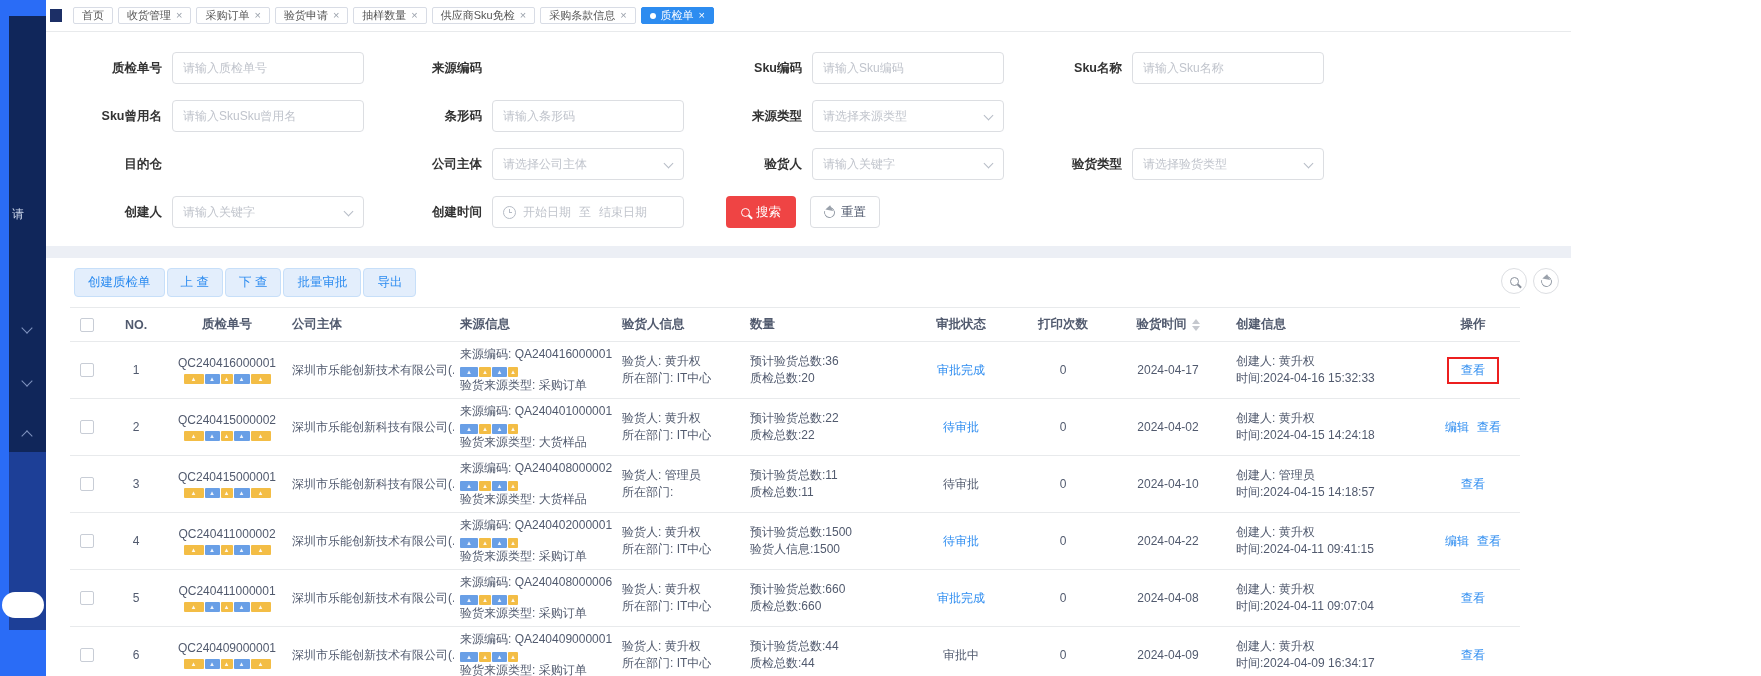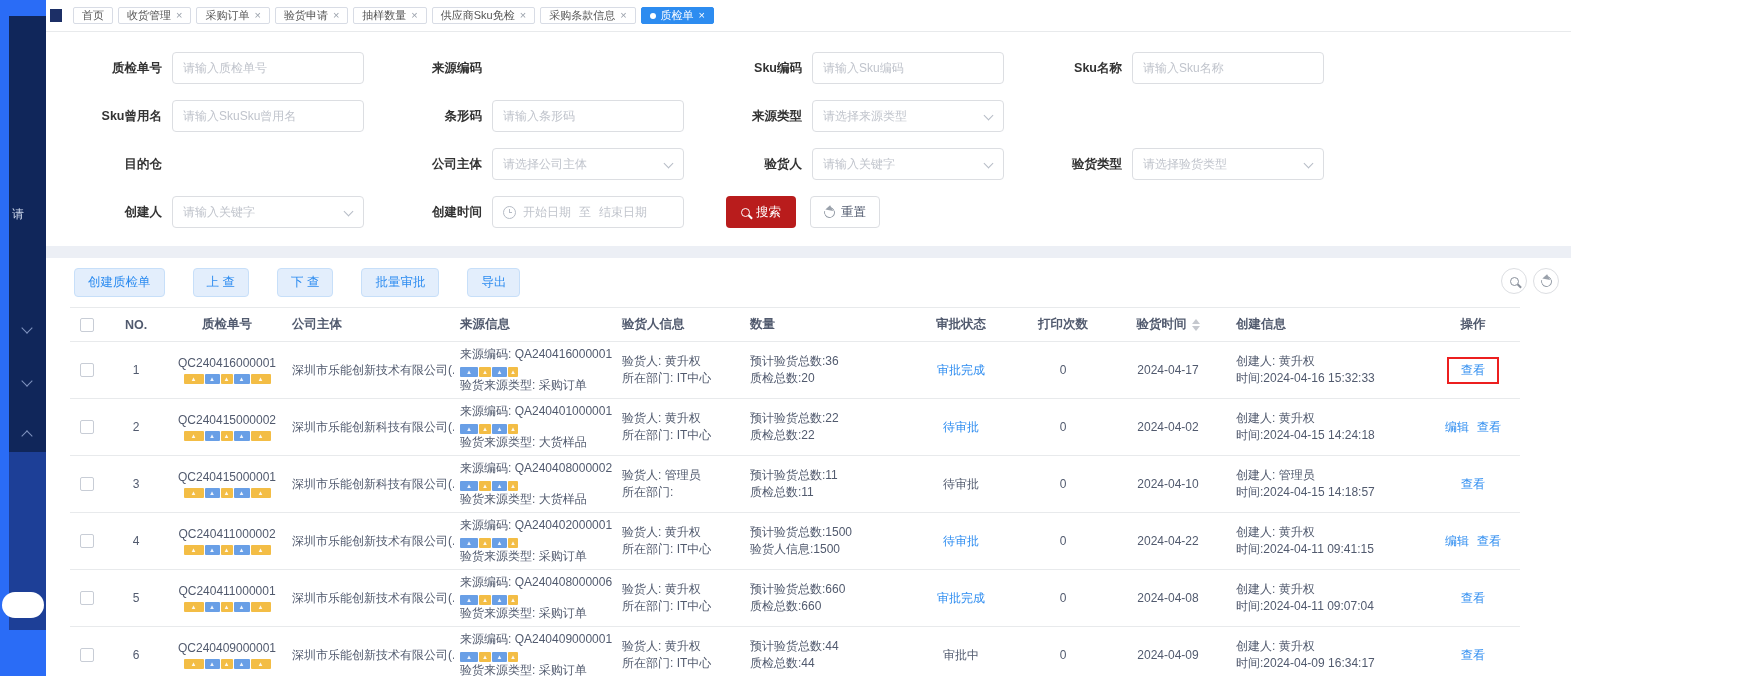--- a/index.html
+++ b/index.html
@@ -46,36 +46,36 @@
   input.control::placeholder { color:#c0c4cc; }
   .sel-arrow { position:absolute; right:11px; top:11px; width:7px; height:7px;
     border-right:1.4px solid #b6bcc6; border-bottom:1.4px solid #b6bcc6; transform:rotate(45deg); }
   .clock { width:13px; height:13px; border:1.4px solid #b6bcc6; border-radius:50%; position:relative; margin-right:7px; flex:none; }
   .clock::after { content:""; position:absolute; left:4.5px; top:2px; width:1.4px; height:4.5px; background:#b6bcc6; }
   .clock::before { content:""; position:absolute; left:4.5px; top:5.5px; width:3.6px; height:1.4px; background:#b6bcc6; }
   .date-text { white-space:nowrap; }
 
   .btn { display:inline-flex; align-items:center; justify-content:center; height:32px; border-radius:4px;
     font-size:12.5px; cursor:pointer; gap:6px; border:1px solid transparent; }
-  .btn-search { background:#b91c1c; color:#fff; padding:4px 14px; margin-left:12px; }
+  .btn-search { background:#ef4444; color:#fff; padding:4px 14px; margin-left:12px; }
   .btn-reset  { background:#fff; color:#515a6e; border-color:#dcdee2; padding:0 13px; margin-left:14px; }
   .mag { width:9px; height:9px; border:1.6px solid #fff; border-radius:50%; position:relative; flex:none; }
   .mag::after { content:""; position:absolute; width:5px; height:1.6px; background:#fff; transform:rotate(45deg); right:-4px; bottom:-2px; }
   .mag.gray, .mag.gray::after { border-color:#8a919c; }
   .mag.gray::after { background:#8a919c; }
   .refresh { width:11px; height:11px; border:1.6px solid #9aa1ab; border-top-color:transparent; border-radius:50%;
     transform:rotate(-30deg); position:relative; flex:none; }
   .refresh::after { content:""; position:absolute; right:-2px; top:-2px; width:0; height:0;
     border-left:4px solid transparent; border-right:4px solid transparent; border-bottom:5px solid #9aa1ab; transform:rotate(40deg); }
 
   .panel-gap { height:12px; background:#eceff5; }
 
   
   .table-panel { background:#fff; padding-top:10px; }
-  .toolbar { position:relative; display:flex; align-items:center; gap:28px; padding:0 22px 10px 28px; }
+  .toolbar { position:relative; display:flex; align-items:center; gap:2px; padding:0 22px 10px 28px; }
   .tb-btn { background:#e3eefc; color:#2d8cf0; border:1px solid #c7dff9; border-radius:4px; height:29px;
     padding:0 13px; display:inline-flex; align-items:center; font-size:12.5px; cursor:pointer; white-space:pre; }
   .tool-circle { position:absolute; top:0; width:26px; height:26px; border:1px solid #dcdee2; border-radius:50%;
     display:flex; align-items:center; justify-content:center; background:#fff; cursor:pointer; }
   .tc-search { right:44px; } .tc-refresh { right:12px; }
 
   table { border-collapse:collapse; table-layout:fixed; width:1450px; margin-left:24px; }
   th, td { border-bottom:1px solid #e8eaec; padding:4px 6px; font-size:12px; vertical-align:middle; overflow:hidden; white-space:nowrap; }
   thead th { border-top:1px solid #e8eaec; height:34px; font-weight:700; color:#515a6e; font-size:12.5px; text-align:left; }
   tbody tr { height:48px; }

